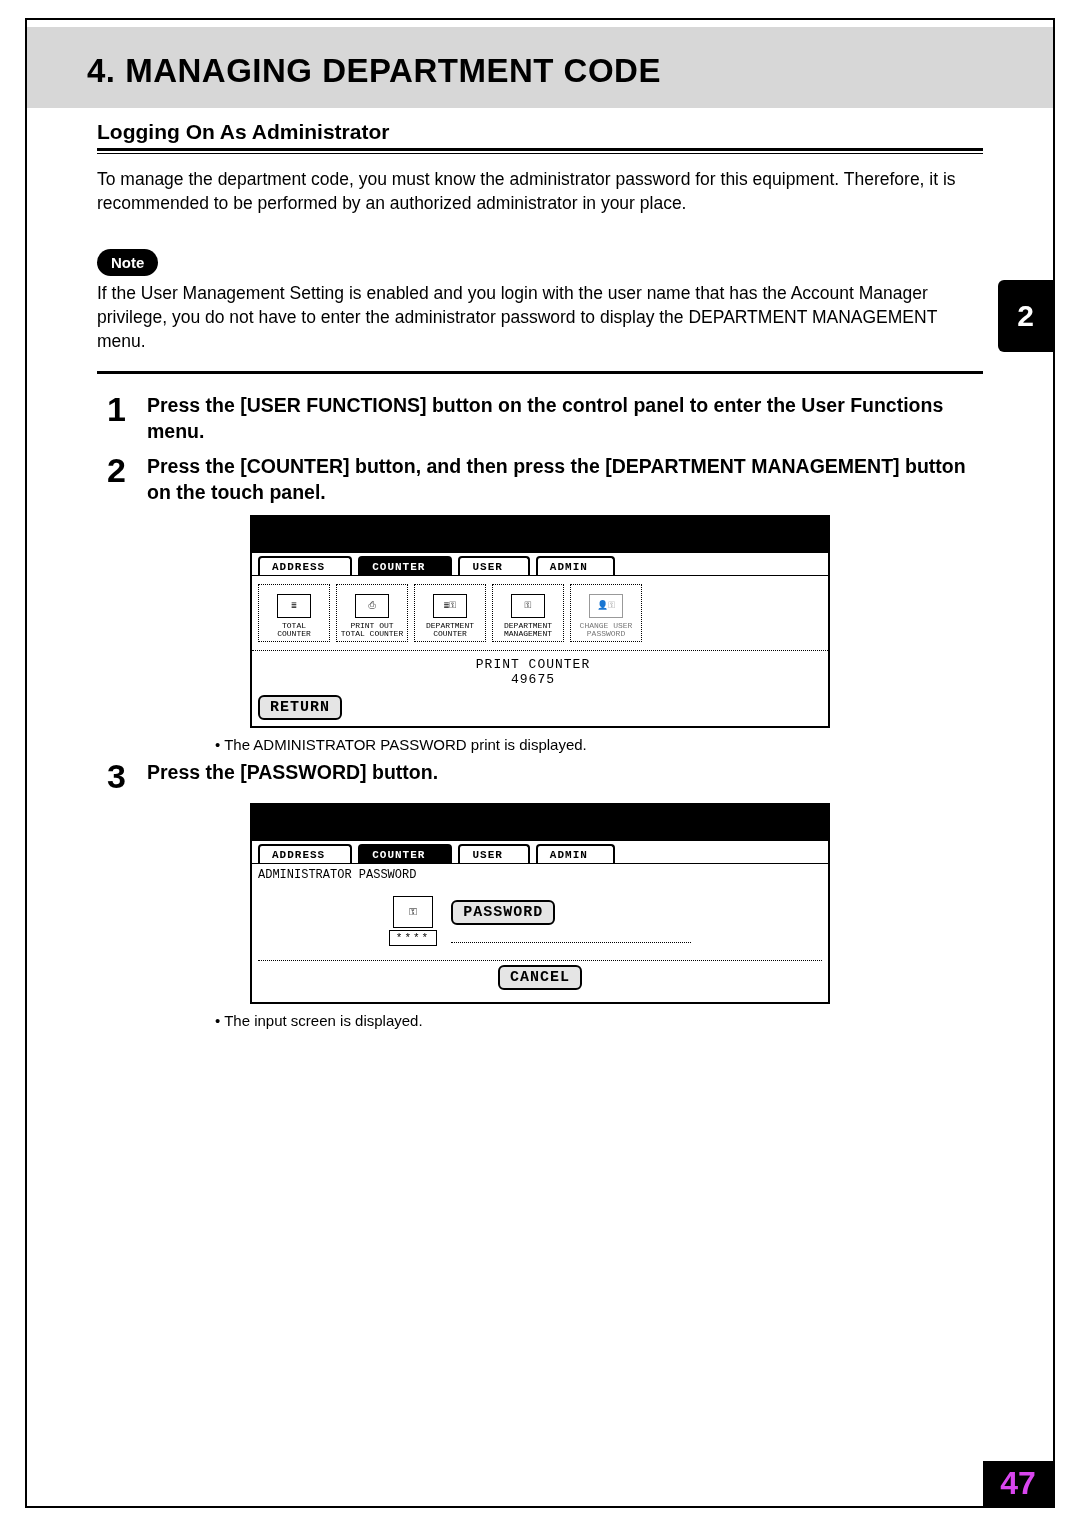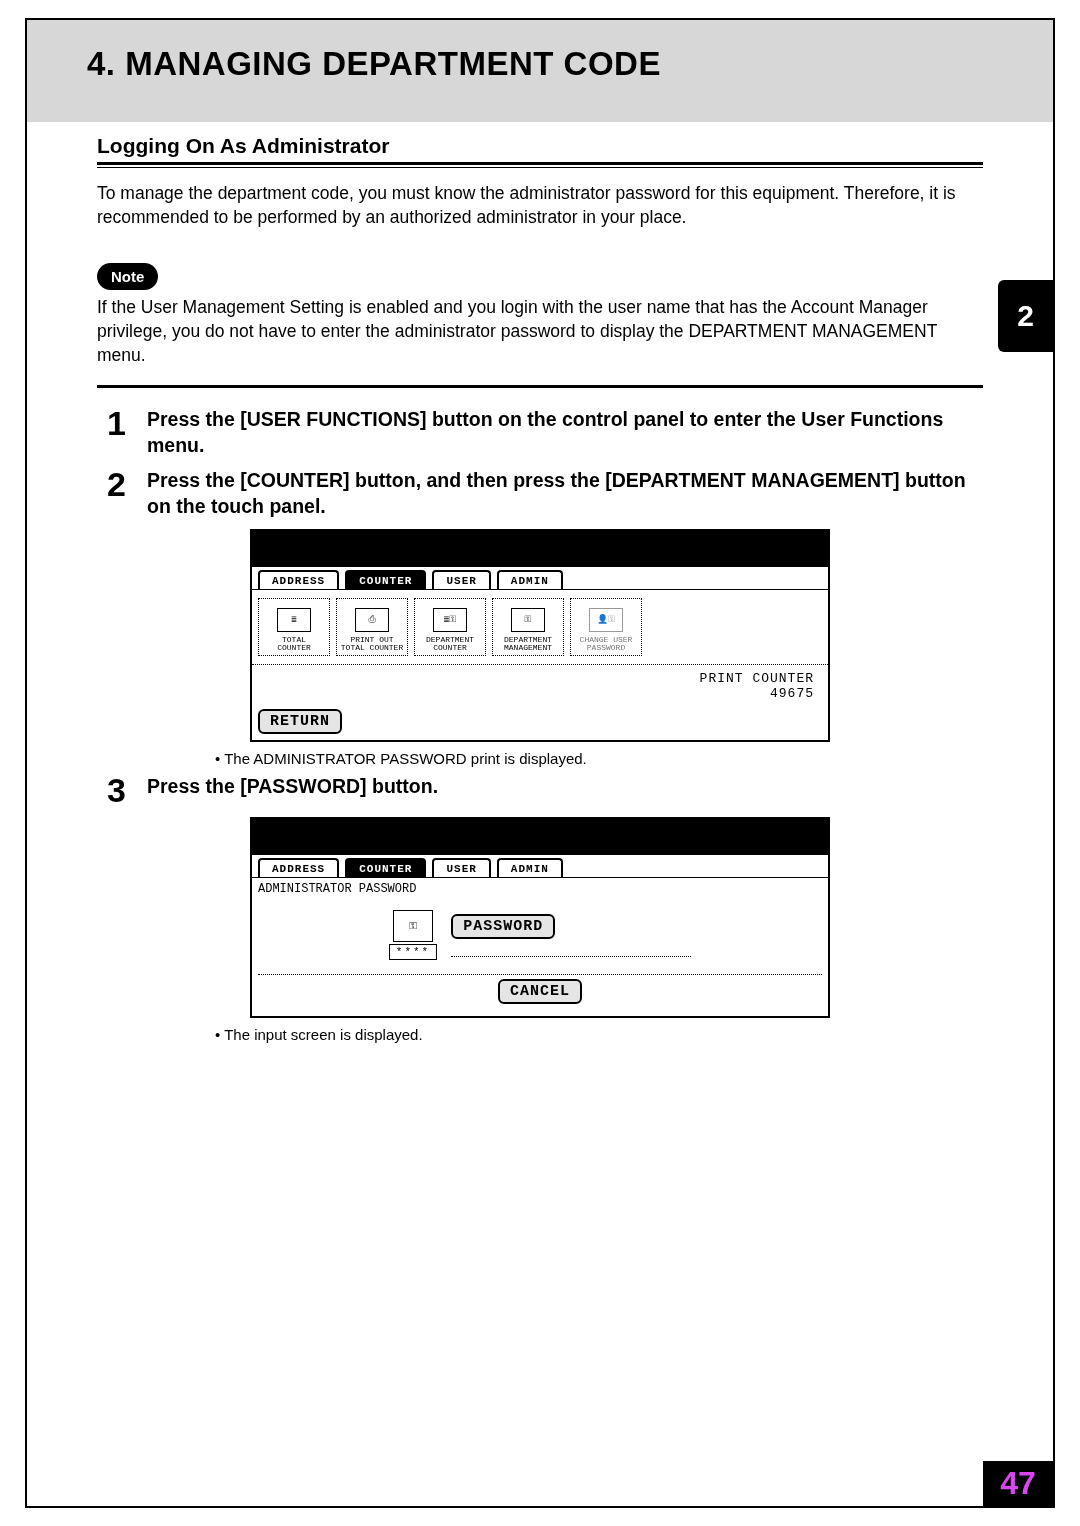--- a/index.html
+++ b/index.html
@@ -12,22 +12,23 @@
     position: relative;
     color: #000;
   }
   .page-frame {
     border: 2px solid #000;
     position: absolute;
     top: 18px; left: 25px; right: 25px; bottom: 18px;
   }
   .header-band {
     background: #d7d7d7;
-    height: 102px;
+    height: 81px;
     position: relative;
+    margin-top: 7px;
   }
   .chapter-title {
     font-size: 33px;
     font-weight: bold;
     letter-spacing: 0.5px;
     padding: 25px 0 0 60px;
   }
   .section-title {
     font-size: 21px;
     font-weight: bold;
@@ -135,21 +136,21 @@
     gap: 6px;
     padding: 3px 6px 0 6px;
     border-bottom: 1px solid #000;
   }
   .ptab {
     border: 2px solid #000;
     border-bottom: none;
     font-size: 11px;
     font-weight: bold;
     letter-spacing: 1px;
-    padding: 3px 12px 2px 12px;
+    padding: 3px 25px 2px 12px;
     text-align: center;
     border-radius: 4px 4px 0 0;
     background: #fff;
   }
   .ptab.selected {
     background: #000;
     color: #fff;
   }
   .btn-row {
     display: flex;
@@ -174,21 +175,21 @@
   .softbtn .ico {
     width: 34px; height: 24px;
     border: 1px solid #000;
     margin-bottom: 4px;
     font-size: 9px;
     display:flex; align-items:center; justify-content:center;
     overflow:hidden;
   }
   .dim .ico { border-color:#999; color:#999; }
   .side-counter {
-    text-align: right;
+    text-align: center;
     font-size: 13px;
     letter-spacing: 1px;
     padding: 6px 14px 4px 0;
     border-top: 1px dotted #000;
     margin-top: 2px;
   }
   .return-row {
     padding: 4px 6px 6px 6px;
   }
   .return-btn, .small-btn {

